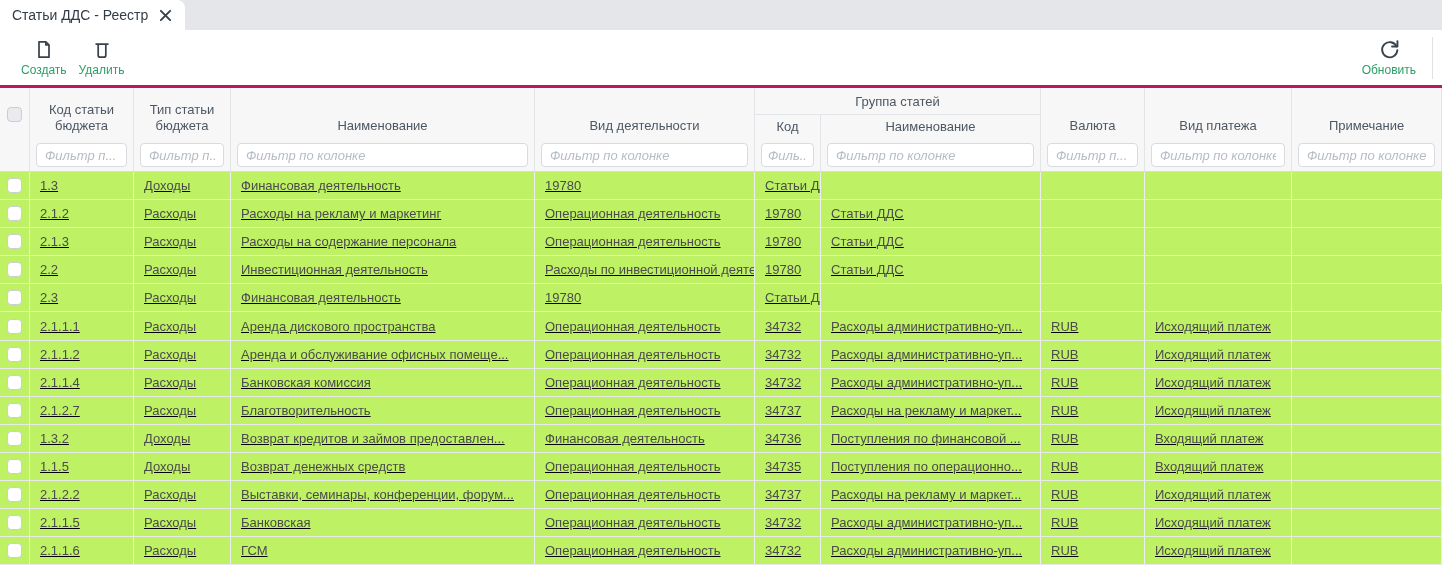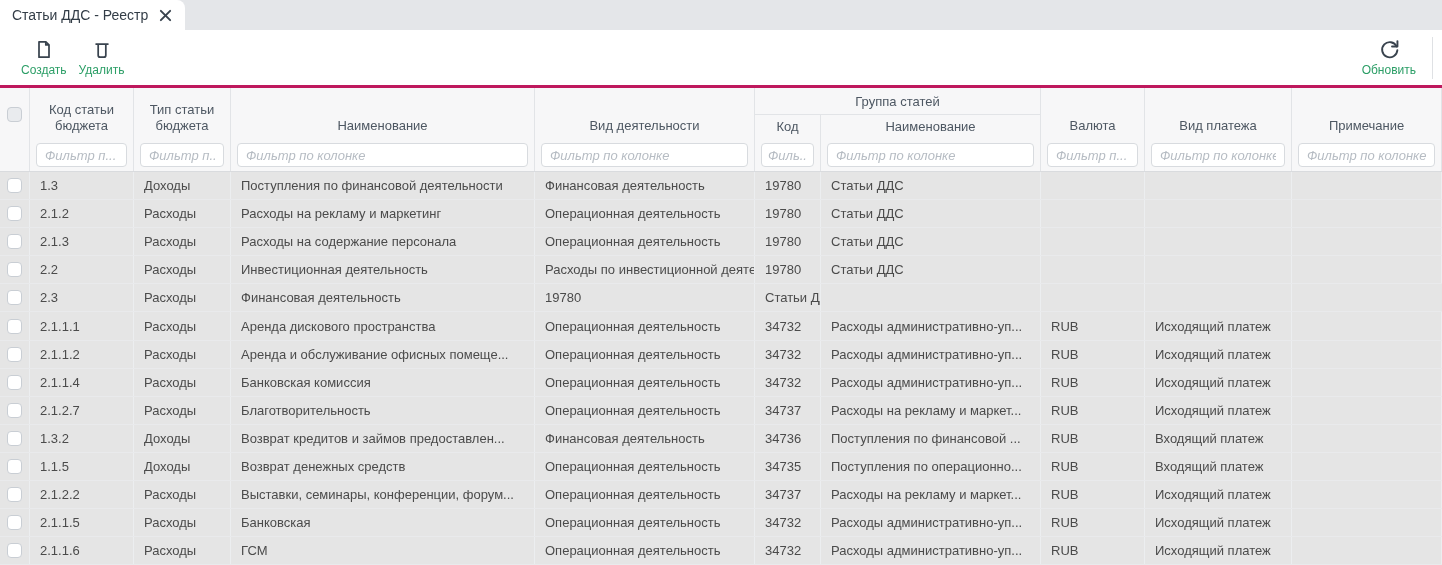--- a/index.html
+++ b/index.html
@@ -41,21 +41,21 @@
   .hcell.sub{grid-row:2;align-items:flex-end;padding-bottom:7px;cursor:pointer;}
   .fcell{grid-row:3;border-right:1px solid #e2e4e7;padding:1px 6px 4px 6px;display:flex;align-items:flex-end;}
   .fcell input{width:100%;height:24px;border:1px solid #d8dbdf;border-radius:4px;background:#fff;
                outline:none;padding:0 8px;font-size:13px;color:#4b4b4b;
                font-family:"Liberation Sans","DejaVu Sans",sans-serif;}
   .fcell input::placeholder{color:#b6bcc3;font-style:italic;opacity:1;}
 
   
   .tbody{width:1442px;}
   .trow{display:grid;grid-template-columns:var(--cols);height:28.1px;
-        border-bottom:1px solid #e9eaec;cursor:pointer;background:#e5e5e5;}
+        border-bottom:1px solid #e9eaec;cursor:pointer;background:#bef264;text-decoration:underline;}
   .tcell{border-right:1px solid #eceef0;display:flex;align-items:center;
          padding:0 10px;overflow:hidden;white-space:nowrap;
          font-size:13px;color:#4b4b4b;}
   .tcell.cb{justify-content:center;padding:0;}
 
   
   .checkbox{width:15px;height:15px;border:1px solid #c9ced4;border-radius:4px;
             background:#fff;display:inline-block;cursor:pointer;}
   .checkbox.hdr{background:#e9ebee;}
 </style>
@@ -165,21 +165,20 @@
     </div>
   </div>
 
   <div class="tbody">
       <div class="trow">
     <div class="tcell cb">
       <span class="checkbox"></span>
     </div>
     <div class="tcell">1.3</div>
     <div class="tcell">Доходы</div>
-    <div class="tcell">Поступления по финансовой деятельности</div>
     <div class="tcell">Финансовая деятельность</div>
     <div class="tcell">19780</div>
     <div class="tcell">Статьи ДДС</div>
     <div class="tcell"></div>
     <div class="tcell"></div>
     <div class="tcell"></div>
   </div>
       <div class="trow">
     <div class="tcell cb">
       <span class="checkbox"></span>

